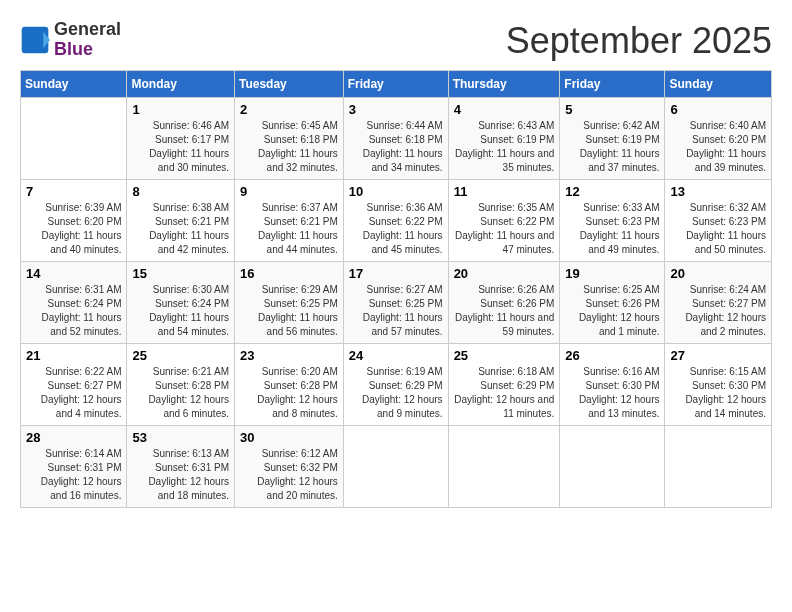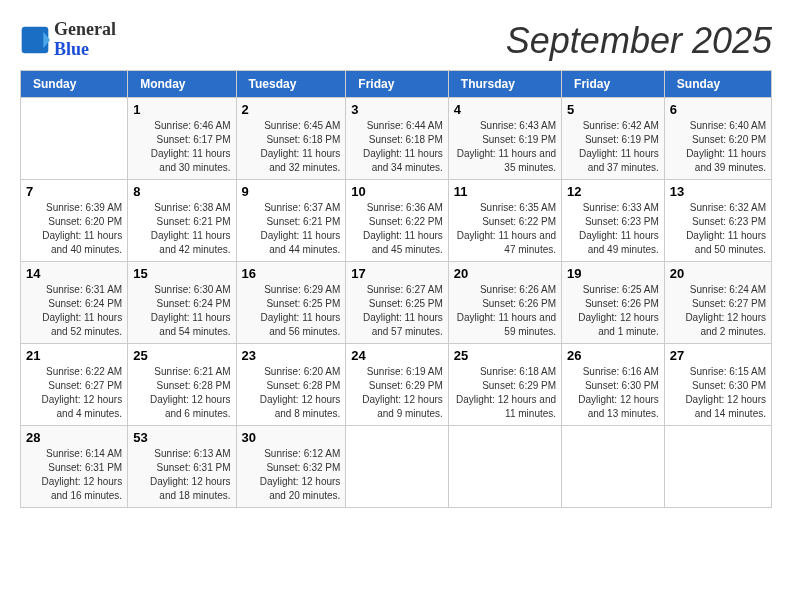--- a/index.html
+++ b/index.html
@@ -13,55 +13,53 @@
     .header {
       display: flex;
       align-items: flex-start;
       justify-content: space-between;
       margin-bottom: 8px;
     }
     .logo {
       display: flex;
       align-items: center;
       gap: 4px;
-      font-family: Liberation Serif, serif;
     }
     .logo-text {
       font-size: 18px;
       font-weight: bold;
       color: #333;
       line-height: 1.1;
     }
-    .logo-blue { color: #1d4ed8; }
+    .logo-blue { color: #701a75; }
     .logo-icon {
       width: 30px;
       height: 30px;
     }
     .title-block {
       text-align: right;
-      font-style: italic;
     }
     .month-title {
       font-size: 36px;
       font-weight: normal;
       color: #333;
     }
     .subtitle {
       font-size: 14px;
       color: #555;
     }
     table {
       width: 100%;
       border-collapse: collapse;
       font-size: 11px;
     }
     thead tr th {
       background-color: #2a6dc9;
       color: #fff;
-      padding: 6px 12px;
+      padding: 6px 4px;
       text-align: left;
       font-size: 12px;
       border: 1px solid #ccc;
     }
     tbody tr td {
       border: 1px solid #ccc;
       padding: 4px 5px;
       vertical-align: top;
       height: 80px;
       background: #fff;

